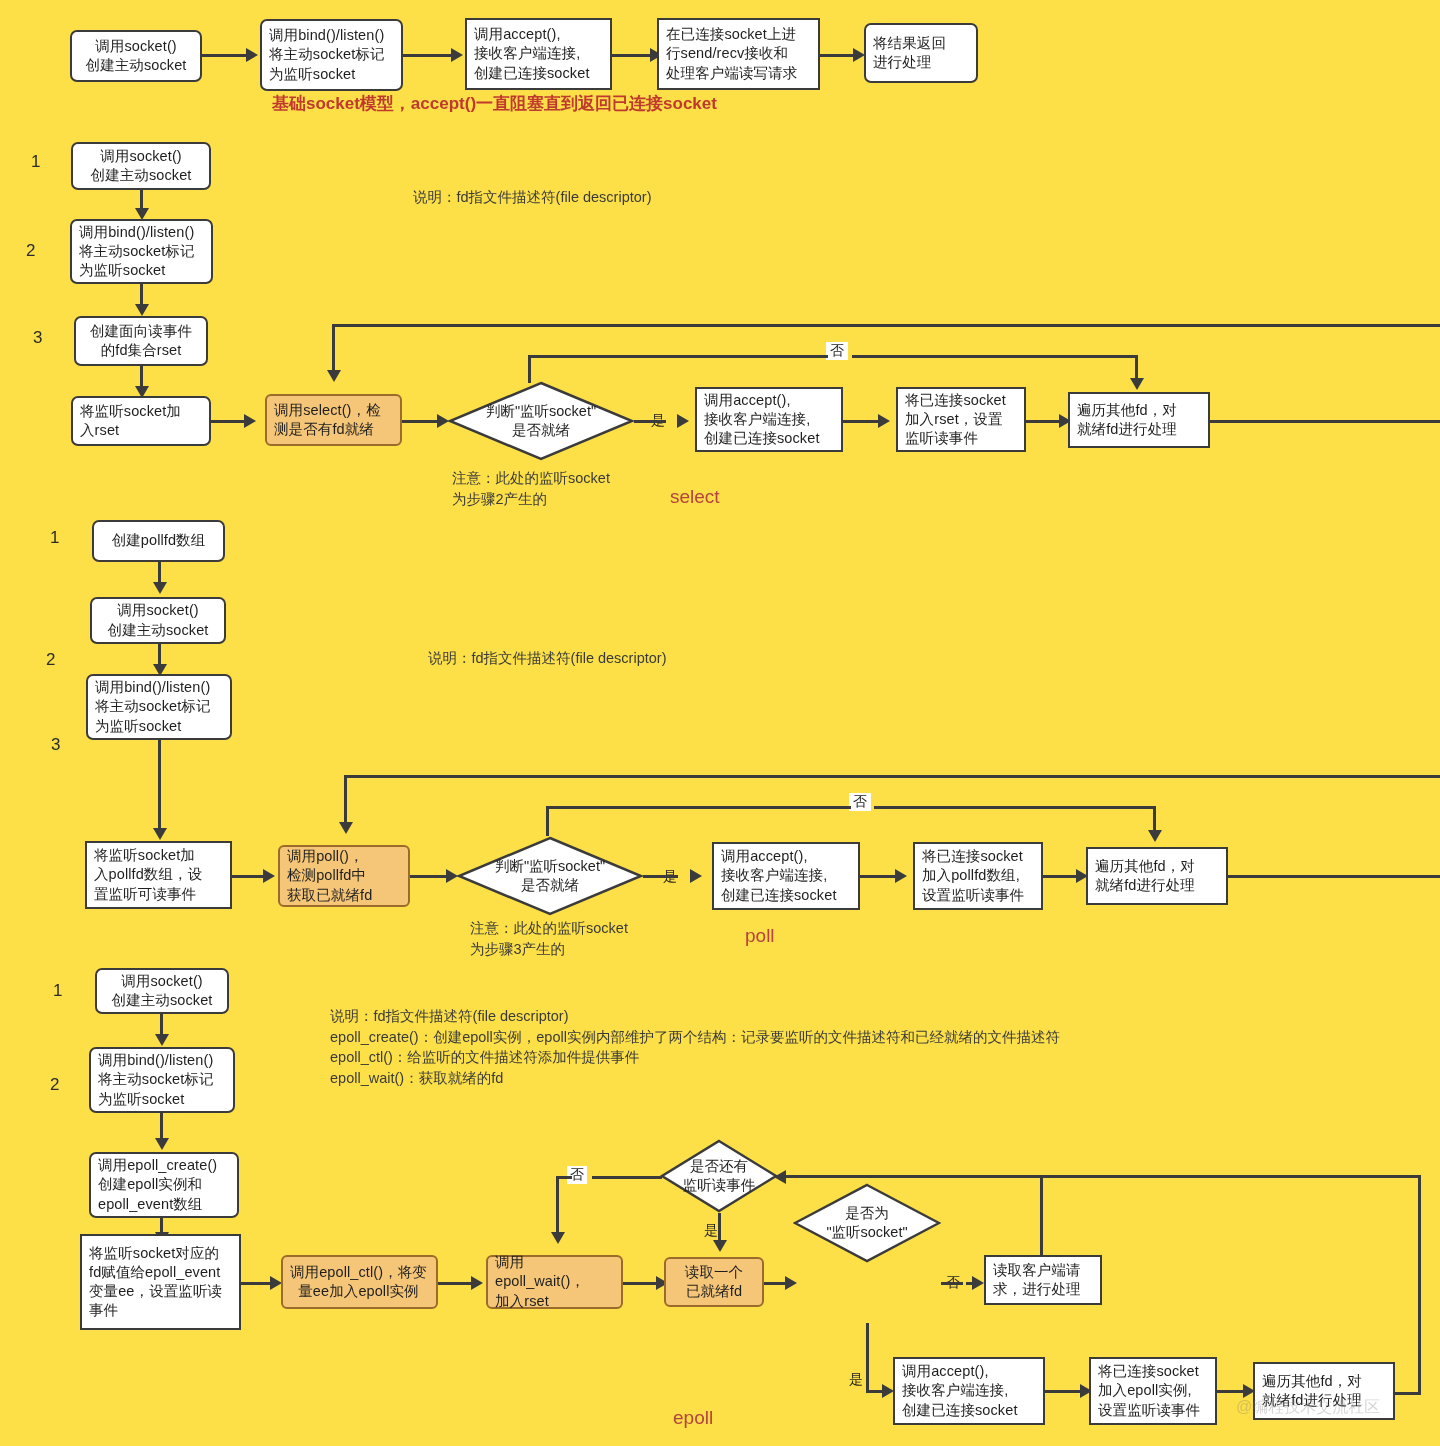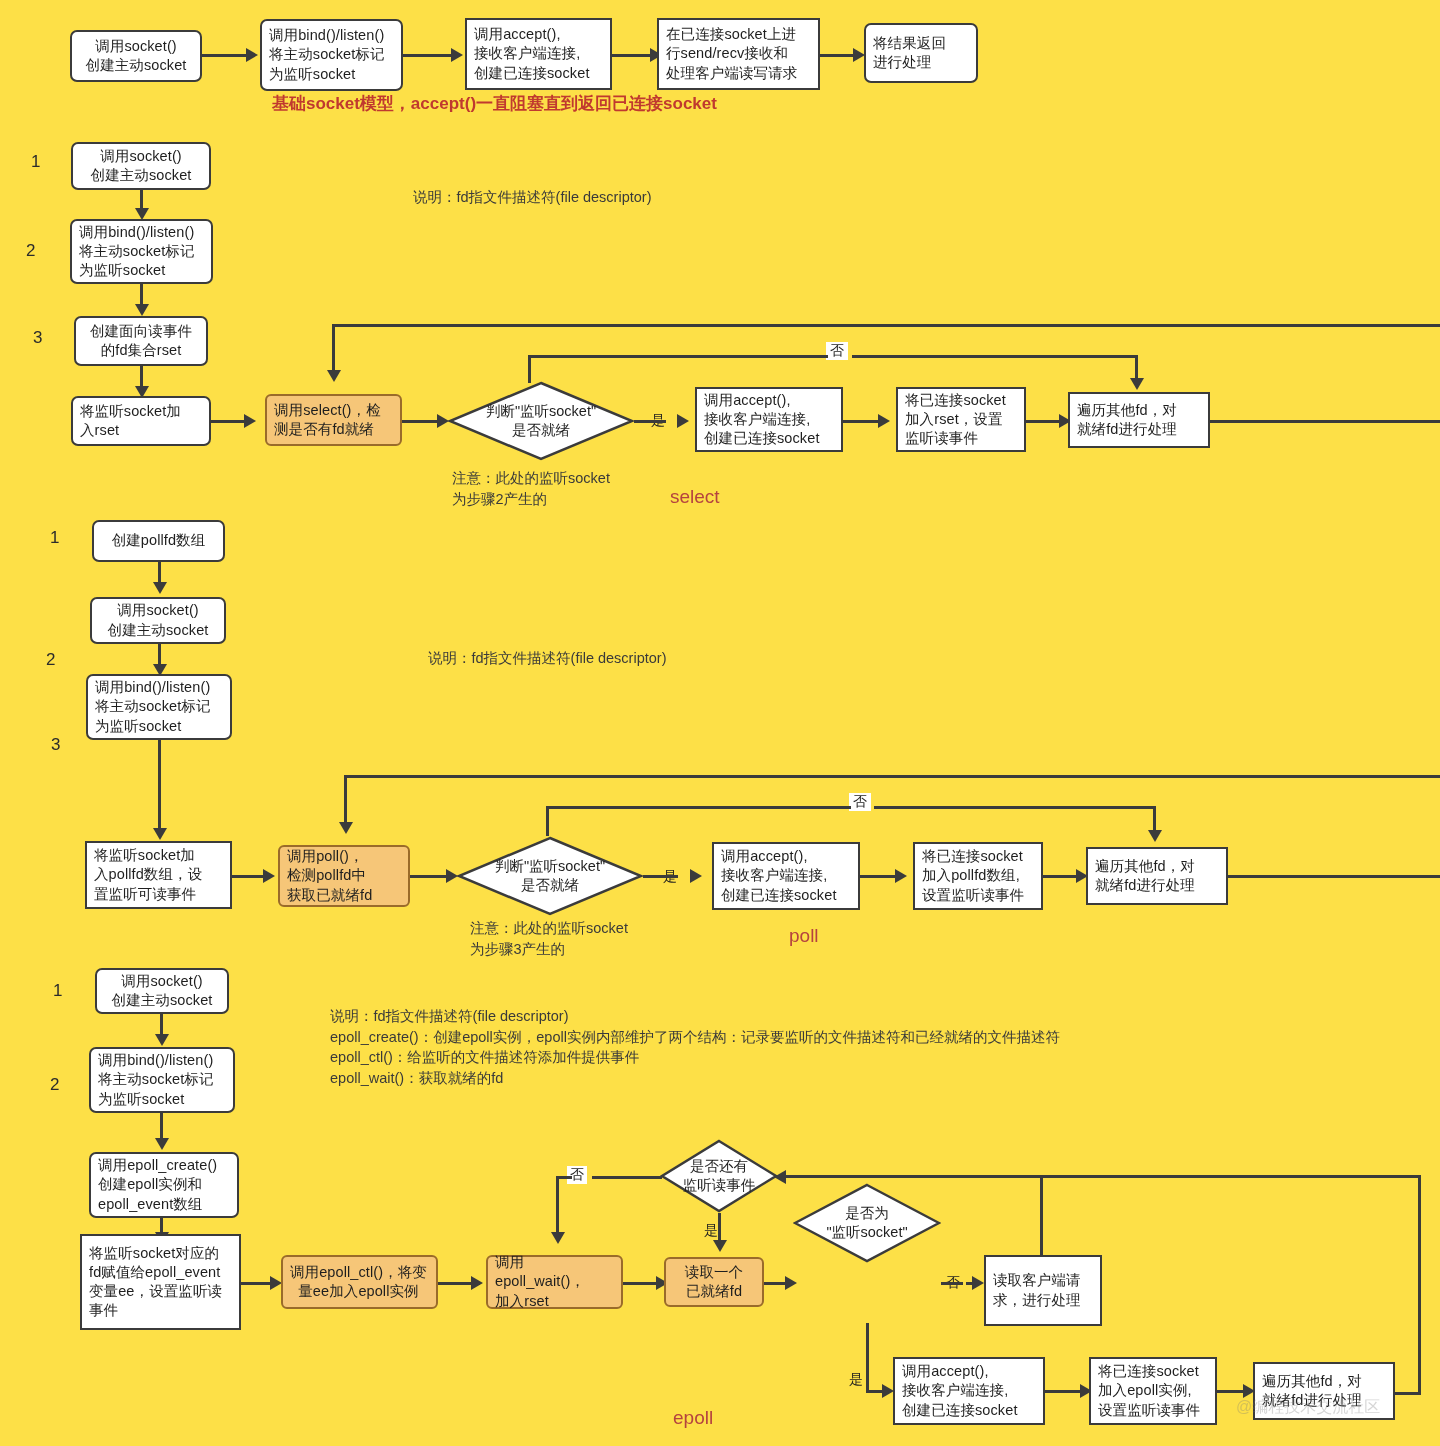--- a/index.html
+++ b/index.html
@@ -294,21 +294,21 @@
 设置监听读事件</div>
   <div class="ln h" style="left:1043px;top:875px;width:40px;"></div>
   <div class="ah r" style="left:1076px;top:869px;"></div>
 
   <div class="node sq" style="left:1086px;top:847px;width:142px;height:58px;">遍历其他fd，对
 就绪fd进行处理</div>
 
   <div class="note" style="left:428px;top:648px;">说明：fd指文件描述符(file descriptor)</div>
   <div class="note" style="left:470px;top:918px;">注意：此处的监听socket
 为步骤3产生的</div>
-  <div class="caption plain" style="left:745px;top:925px;margin-left:44px;">poll</div>
+  <div class="caption plain" style="left:745px;top:925px;">poll</div>
 
   <div class="step" style="left:53px;top:981px;">1</div>
   <div class="step" style="left:50px;top:1075px;">2</div>
 
   <div class="node rounded center" style="left:95px;top:968px;width:134px;height:46px;">调用socket()
 创建主动socket</div>
   <div class="ln v" style="left:160px;top:1014px;width:2.5px;height:26px;"></div>
   <div class="ah d" style="left:155px;top:1034px;"></div>
 
   <div class="node rounded" style="left:89px;top:1047px;width:146px;height:66px;">调用bind()/listen()
@@ -376,21 +376,21 @@
     </svg>
     <div class="txt">是否为
 "监听socket"</div>
   </div>
 
   <div class="lbl" style="left:946px;top:1274px;">否</div>
   <div class="ln h" style="left:941px;top:1282px;width:22px;"></div>
   <div class="ln h" style="left:966px;top:1282px;width:12px;"></div>
   <div class="ah r" style="left:972px;top:1276px;"></div>
 
-  <div class="node sq" style="left:984px;top:1255px;width:118px;height:71px;">读取客户端请
+  <div class="node sq" style="left:984px;top:1255px;width:118px;height:50px;">读取客户端请
 求，进行处理</div>
 
   <div class="lbl" style="left:849px;top:1371px;">是</div>
   <div class="ln v" style="left:866px;top:1323px;height:68px;"></div>
   <div class="ln h" style="left:866px;top:1390px;width:22px;"></div>
   <div class="ah r" style="left:882px;top:1384px;"></div>
 
   <div class="node sq" style="left:893px;top:1357px;width:152px;height:68px;">调用accept(),
 接收客户端连接,
 创建已连接socket</div>

